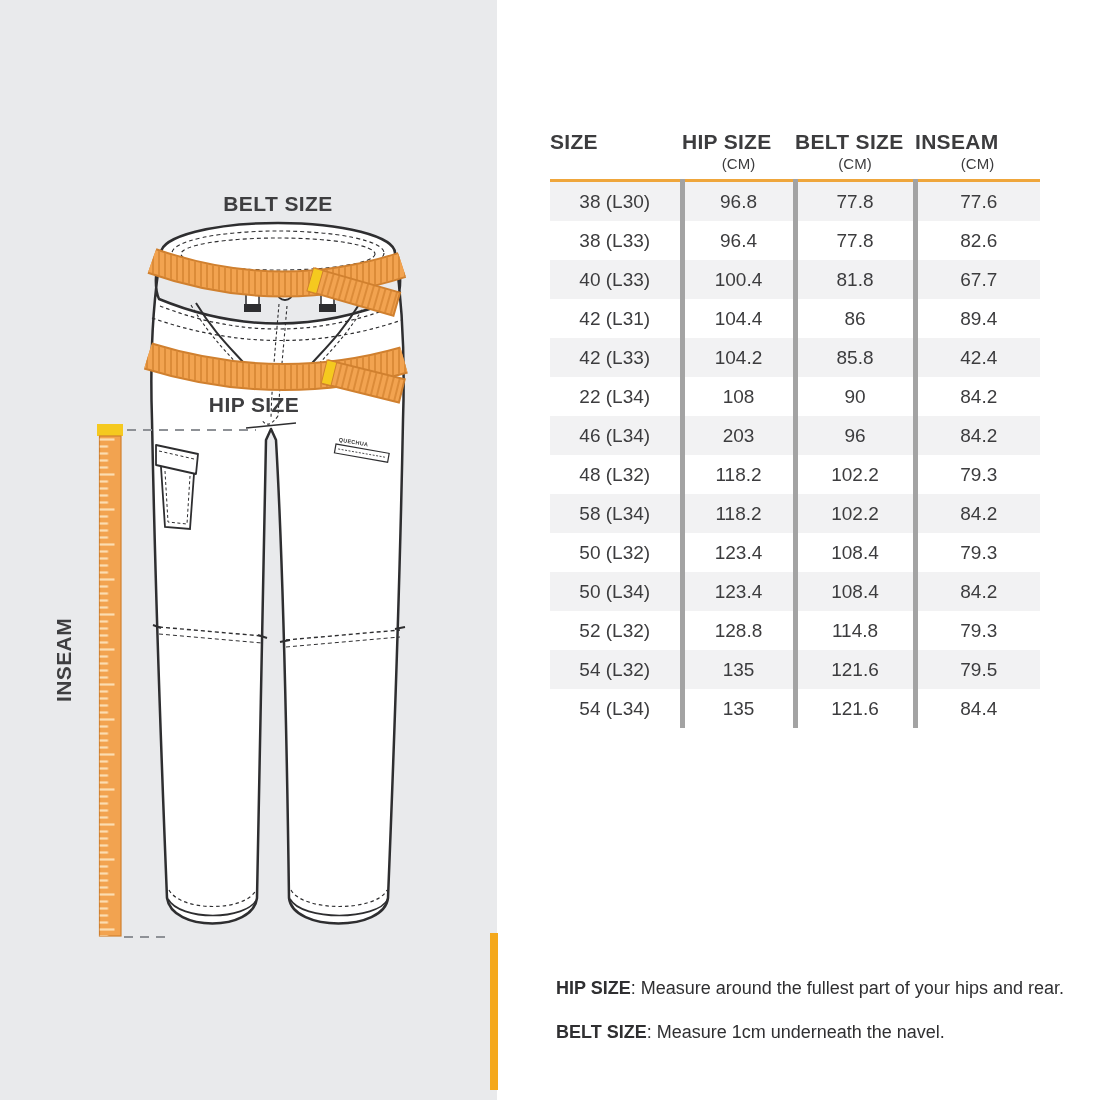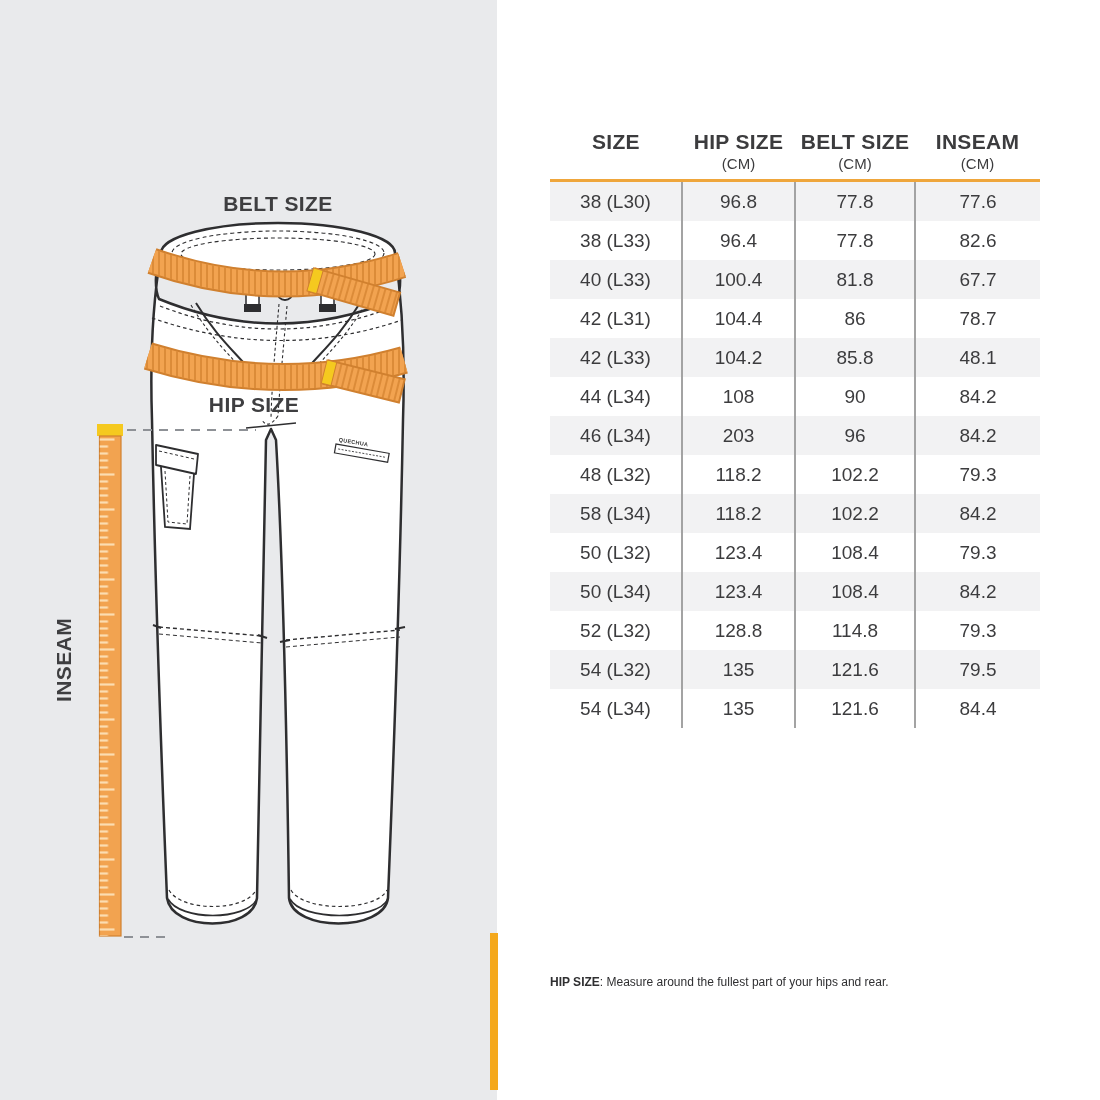--- a/index.html
+++ b/index.html
@@ -22,37 +22,37 @@
   table.size-table{
     border-collapse:collapse;table-layout:fixed;
     margin:130px 0 0 53px;width:490px;
   }
   thead th{
     vertical-align:top;padding:0 0 7px 0;
     border-bottom:3px solid #EFA63B;
   }
   .col-h{
     display:block;font-size:21px;font-weight:700;color:#3C3C3E;
-    letter-spacing:.3px;line-height:24px;text-align:center;
+    letter-spacing:.3px;line-height:24px;text-align:left;
   }
   .col-u{
     display:block;font-size:15px;font-weight:400;color:#3C3C3E;
     line-height:17px;margin-top:1px;
   }
   tbody td{
     height:39px;font-size:19px;color:#3C3C3E;text-align:center;
     padding:0;
   }
   tbody tr:nth-child(odd){background:#F2F2F3;}
-  tbody td + td{border-left:2px solid #a3a3a3;}
+  tbody td + td{border-left:5px solid #a3a3a3;}
   .footnotes{
     position:absolute;left:550px;top:963px;width:530px;
   }
   .footnotes p{
-    margin:0;font-size:12px;line-height:38px;color:#2F2F31;
+    margin:6px;font-size:18px;line-height:38px;color:#2F2F31;
   }
   .footnotes strong{font-weight:700;}
   .svg-lbl{
     font-family:"Liberation Sans",sans-serif;font-size:21px;
     font-weight:700;fill:#3E3E40;letter-spacing:.4px;
   }
   .brand-txt{
     font-family:"Liberation Sans",sans-serif;font-size:5.5px;
     font-weight:700;fill:#3A3A3A;letter-spacing:.3px;
   }
@@ -218,30 +218,30 @@
         <tr>
           <td>40 (L33)</td>
           <td>100.4</td>
           <td>81.8</td>
           <td>67.7</td>
         </tr>
         <tr>
           <td>42 (L31)</td>
           <td>104.4</td>
           <td>86</td>
-          <td>78.7</td>
+          <td>89.4</td>
         </tr>
         <tr>
           <td>42 (L33)</td>
           <td>104.2</td>
           <td>85.8</td>
-          <td>48.1</td>
-        </tr>
-        <tr>
-          <td>44 (L34)</td>
+          <td>42.4</td>
+        </tr>
+        <tr>
+          <td>22 (L34)</td>
           <td>108</td>
           <td>90</td>
           <td>84.2</td>
         </tr>
         <tr>
           <td>46 (L34)</td>
           <td>203</td>
           <td>96</td>
           <td>84.2</td>
         </tr>
@@ -288,13 +288,14 @@
           <td>84.4</td>
         </tr>
       </tbody>
   </table>
 </div>
 
 <div class="accent-bar"></div>
 
 <div class="footnotes">
   <p><strong>HIP SIZE</strong><span>: Measure around the fullest part of your hips and rear.</span></p>
+  <p><strong>BELT SIZE</strong><span>: Measure 1cm underneath the navel.</span></p>
 </div>
 
 </body></html>

